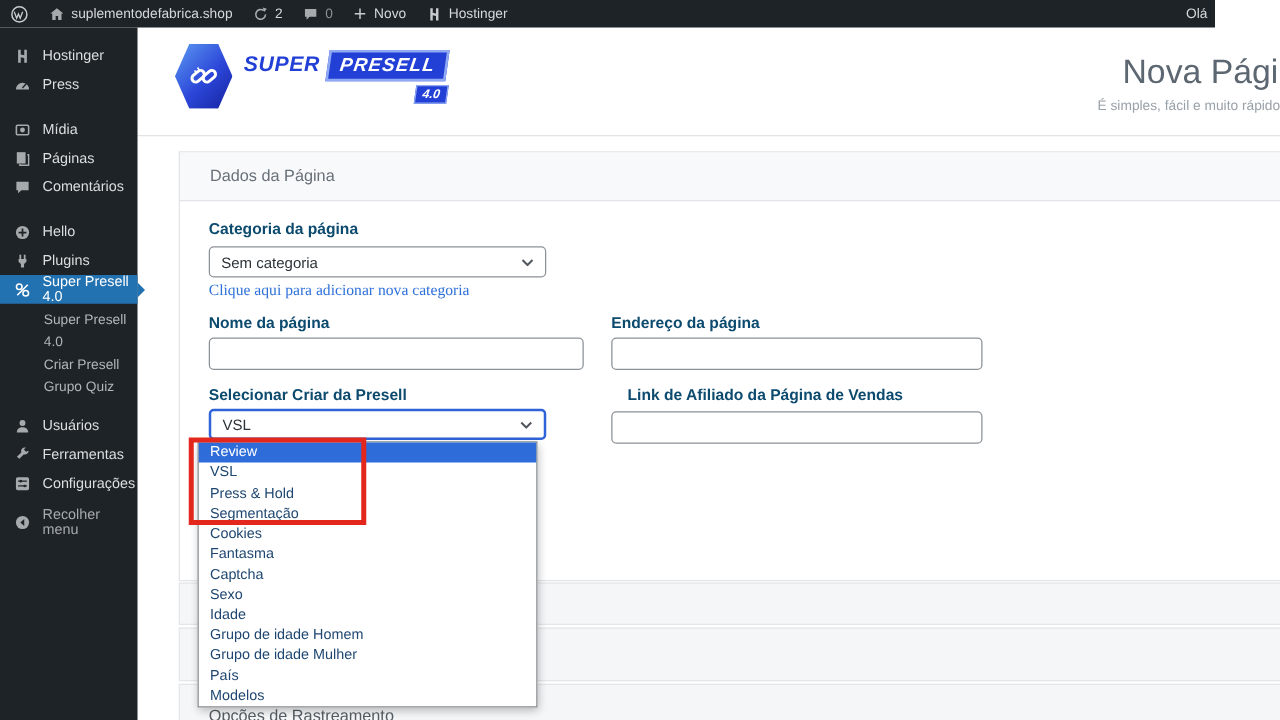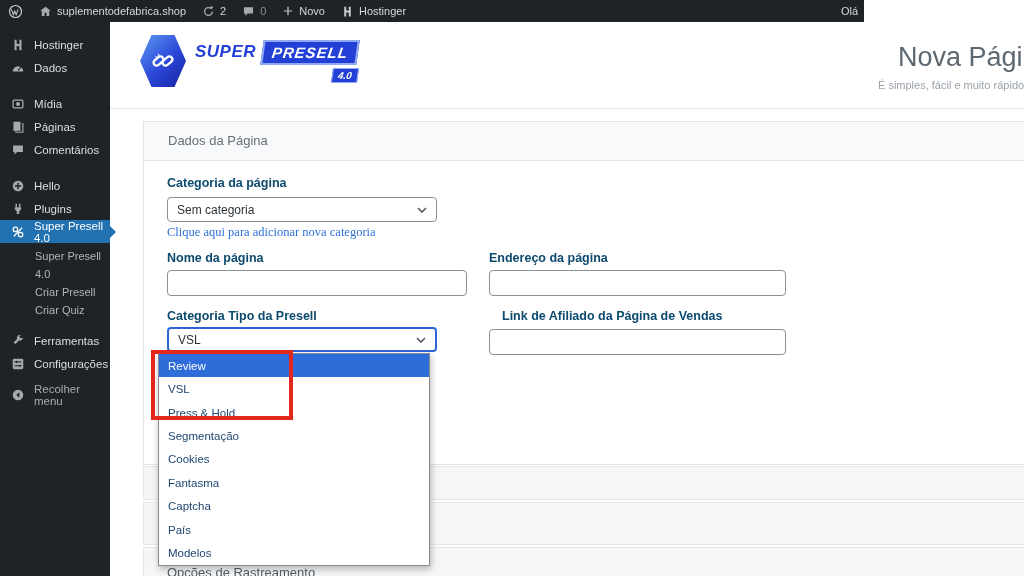--- a/index.html
+++ b/index.html
@@ -1,20 +1,20 @@
 <!DOCTYPE html>
 <html><head>
 <meta charset="utf-8">
 <style>
   html,body{margin:0;padding:0;background:#fff;}
   .stage{position:relative;width:1024px;height:576px;overflow:hidden;
          font-family:"Liberation Sans",sans-serif;background:#fff;}
 
   
-  .adminbar{position:absolute;left:0;top:0;width:864px;height:22px;background:#1d2327;
+  .adminbar{position:absolute;left:0;top:0;width:972px;height:22px;background:#1d2327;
             display:flex;align-items:center;color:#d5d8db;font-size:11px;z-index:90;}
   .ab-item{display:flex;align-items:center;gap:5px;padding:0 8px;height:22px;cursor:pointer;}
   .ab-item svg{display:block;}
   .ab-dim{color:#8d9196;}
   .ab-right{position:absolute;right:2px;top:0;height:22px;display:flex;align-items:center;
             padding:0 4px;color:#d5d8db;}
 
   
   .sidebar{position:absolute;left:0;top:22px;width:110px;height:554px;background:#1d2327;
            color:#dcdee0;font-size:11.5px;padding-top:11px;box-sizing:border-box;z-index:80;}
@@ -151,21 +151,21 @@
       </span>
         <span>Hostinger</span>
     </div>
     <div class="sb-item">
       <span class="sb-ico">
         <svg width="14" height="14" viewBox="0 0 20 20">
             <path d="M2.5 15a7.5 7.5 0 0 1 15 0z" fill="#a7aaad"></path>
             <line x1="10" y1="13.5" x2="14.2" y2="8.6" stroke="#1d2327" stroke-width="1.6"></line>
           </svg>
       </span>
-        <span>Dados</span>
+        <span>Press</span>
     </div>
     <div class="sb-sep big"></div>
     <div class="sb-item">
       <span class="sb-ico">
         <svg width="14" height="14" viewBox="0 0 20 20">
             <rect x="3" y="4.5" width="14" height="11" rx="1.5" fill="none" stroke="#a7aaad" stroke-width="1.8"></rect>
             <circle cx="10" cy="10" r="2.8" fill="#a7aaad"></circle>
           </svg>
       </span>
         <span>Mídia</span>
@@ -214,23 +214,32 @@
             <circle cx="13.7" cy="13.7" r="3.2" fill="none" stroke="#fff" stroke-width="1.8"></circle>
             <line x1="4" y1="16" x2="16" y2="4" stroke="#fff" stroke-width="1.8"></line>
           </svg>
       </span>
         <span>Super Presell 4.0</span>
       <span class="arrow"></span>
     </div>
     <div class="sb-sub">
       <div class="sb-sub-item">Super Presell 4.0</div>
       <div class="sb-sub-item">Criar Presell</div>
-      <div class="sb-sub-item">Criar Quiz</div>
+      <div class="sb-sub-item">Grupo Quiz</div>
     </div>
     <div class="sb-sep"></div>
+    <div class="sb-item">
+      <span class="sb-ico">
+        <svg width="14" height="14" viewBox="0 0 20 20">
+            <circle cx="10" cy="6.3" r="3.4" fill="#a7aaad"></circle>
+            <path d="M3.5 17c0-4 2.9-6 6.5-6s6.5 2 6.5 6z" fill="#a7aaad"></path>
+          </svg>
+      </span>
+        <span>Usuários</span>
+    </div>
     <div class="sb-item">
       <span class="sb-ico">
         <svg width="14" height="14" viewBox="0 0 20 20">
             <path d="M17 5.2a4.3 4.3 0 0 1-5.6 4.1l-5 5L3.6 12l5-5A4.3 4.3 0 0 1 13.9 1.5L11.6 3.8l2.4 2.4z" fill="#a7aaad"></path>
           </svg>
       </span>
         <span>Ferramentas</span>
     </div>
     <div class="sb-item">
       <span class="sb-ico">
@@ -296,39 +305,43 @@
             <path d="M1 1l4 4 4-4" stroke="#50575e" stroke-width="1.6" fill="none"></path>
           </svg>
       </div>
       <div class="flink" style="left:23px;top:103px;font-family:Liberation Serif, serif;">Clique aqui para adicionar nova categoria</div>
 
       <div class="flabel" style="left:23px;top:129px;">Nome da página</div>
       <input class="finput" style="left: 23px; top: 148px; width: 300px; height: 26px;">
       <div class="flabel" style="left:345px;top:129px;">Endereço da página</div>
       <input class="finput" style="left: 345px; top: 148px; width: 297px; height: 26px;">
 
-      <div class="flabel" style="left:23px;top:187px;">Categoria Tipo da Presell</div>
+      <div class="flabel" style="left:23px;top:187px;">Selecionar Criar da Presell</div>
       <div class="fselect focused" style="left:23px;top:205px;width:270px;height:25px;">
         <span>VSL</span>
         <svg width="10" height="6" viewBox="0 0 10 6">
             <path d="M1 1l4 4 4-4" stroke="#50575e" stroke-width="1.6" fill="none"></path>
           </svg>
       </div>
       <div class="flabel" style="left:345px;top:187px;padding-left:13px;">Link de Afiliado da Página de Vendas</div>
       <input class="finput" style="left: 345px; top: 207px; width: 297px; height: 26px;">
     </div>
 
     <div class="dropdown">
       <div class="dd-opt sel">Review</div>
       <div class="dd-opt">VSL</div>
       <div class="dd-opt">Press &amp; Hold</div>
       <div class="dd-opt">Segmentação</div>
       <div class="dd-opt">Cookies</div>
       <div class="dd-opt">Fantasma</div>
       <div class="dd-opt">Captcha</div>
+      <div class="dd-opt">Sexo</div>
+      <div class="dd-opt">Idade</div>
+      <div class="dd-opt">Grupo de idade Homem</div>
+      <div class="dd-opt">Grupo de idade Mulher</div>
       <div class="dd-opt">País</div>
       <div class="dd-opt">Modelos</div>
     </div>
 
     <div class="redbox"></div>
   </div>
 
 </div>
 
 </body></html>

